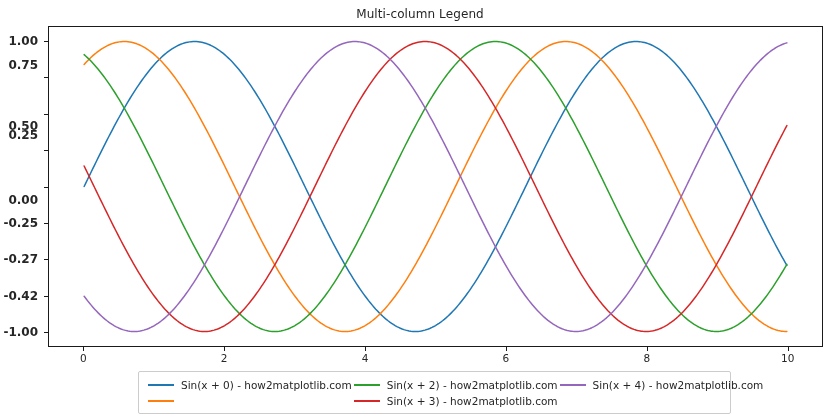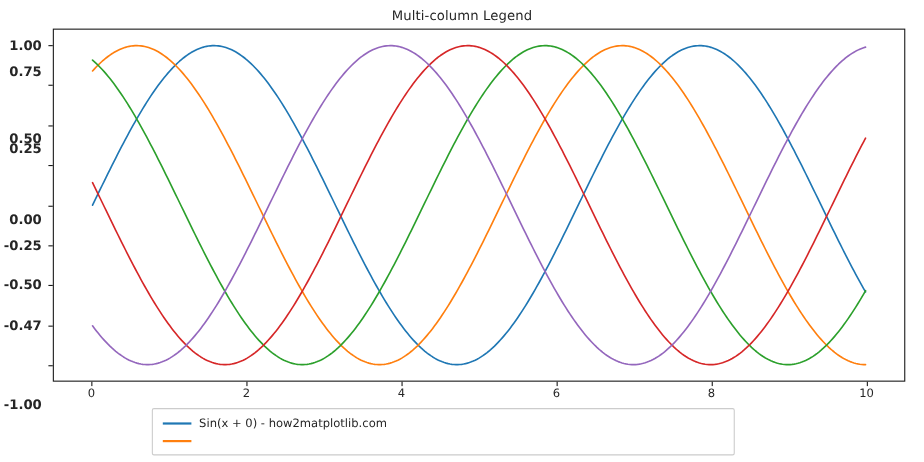--- a/index.html
+++ b/index.html
@@ -79,21 +79,21 @@
     transform: translateY(-50%);
     white-space: nowrap;
     text-align: center;
     font-weight: bold;
   }
   
   #legend {
     position: absolute;
     left: 138px;
     top: 371px;
-    width: 530px;
+    width: 593px;
     box-sizing: border-box;
     border: 1px solid #cccccc;
     border-radius: 2px;
     background: #ffffff;
     padding: 5px 7px 5px 7px;
   }
   #legend-grid {
     display: grid;
     grid-template-columns: repeat(3, 1fr);
     grid-auto-flow: column;
@@ -145,25 +145,25 @@
       <div class="tick-label-x" style="left: 365.045px;">4</div>
       <div class="tick-mark-x" style="left: 505.955px;"></div>
       <div class="tick-label-x" style="left: 505.955px;">6</div>
       <div class="tick-mark-x" style="left: 646.864px;"></div>
       <div class="tick-label-x" style="left: 646.864px;">8</div>
       <div class="tick-mark-x" style="left: 787.773px;"></div>
       <div class="tick-label-x" style="left: 787.773px;">10</div>
     </div>
   <div id="y-ticks">
       <div class="tick-mark-y" style="top: 332.409px;"></div>
-      <div class="tick-label-y" style="top: 332.409px; margin-top: 36px;">-1.00</div>
+      <div class="tick-label-y" style="top: 332.409px;">-1.00</div>
       <div class="tick-mark-y" style="top: 295.932px;"></div>
-      <div class="tick-label-y" style="top: 295.932px;">-0.47</div>
+      <div class="tick-label-y" style="top: 295.932px;">-0.42</div>
       <div class="tick-mark-y" style="top: 259.455px;"></div>
-      <div class="tick-label-y" style="top: 259.455px;">-0.50</div>
+      <div class="tick-label-y" style="top: 259.455px;">-0.27</div>
       <div class="tick-mark-y" style="top: 222.977px;"></div>
       <div class="tick-label-y" style="top: 222.977px;">-0.25</div>
       <div class="tick-mark-y" style="top: 186.5px;"></div>
       <div class="tick-label-y" style="top: 200px;">0.00</div>
       <div class="tick-mark-y" style="top: 150.023px;"></div>
       <div class="tick-label-y" style="top: 135px;">0.25</div>
       <div class="tick-mark-y" style="top: 113.545px;"></div>
       <div class="tick-label-y" style="top: 113.545px; margin-top: 12px;">0.50</div>
       <div class="tick-mark-y" style="top: 77.0682px;"></div>
       <div class="tick-label-y" style="top: 65px;">0.75</div>
@@ -173,16 +173,28 @@
 
   <div id="legend">
     <div id="legend-grid">
         <div class="legend-entry">
           <span class="legend-swatch" style="background: rgb(31, 119, 180);"></span>
           <span class="legend-label">Sin(x + 0) - how2matplotlib.com</span>
         </div>
         <div class="legend-entry">
           <span class="legend-swatch" style="background: rgb(255, 127, 14);"></span>
         </div>
+        <div class="legend-entry">
+          <span class="legend-swatch" style="background: rgb(44, 160, 44);"></span>
+          <span class="legend-label">Sin(x + 2) - how2matplotlib.com</span>
+        </div>
+        <div class="legend-entry">
+          <span class="legend-swatch" style="background: rgb(214, 39, 40);"></span>
+          <span class="legend-label">Sin(x + 3) - how2matplotlib.com</span>
+        </div>
+        <div class="legend-entry">
+          <span class="legend-swatch" style="background: rgb(148, 103, 189);"></span>
+          <span class="legend-label">Sin(x + 4) - how2matplotlib.com</span>
+        </div>
       </div>
   </div>
 
 </div>
 
 </body></html>

